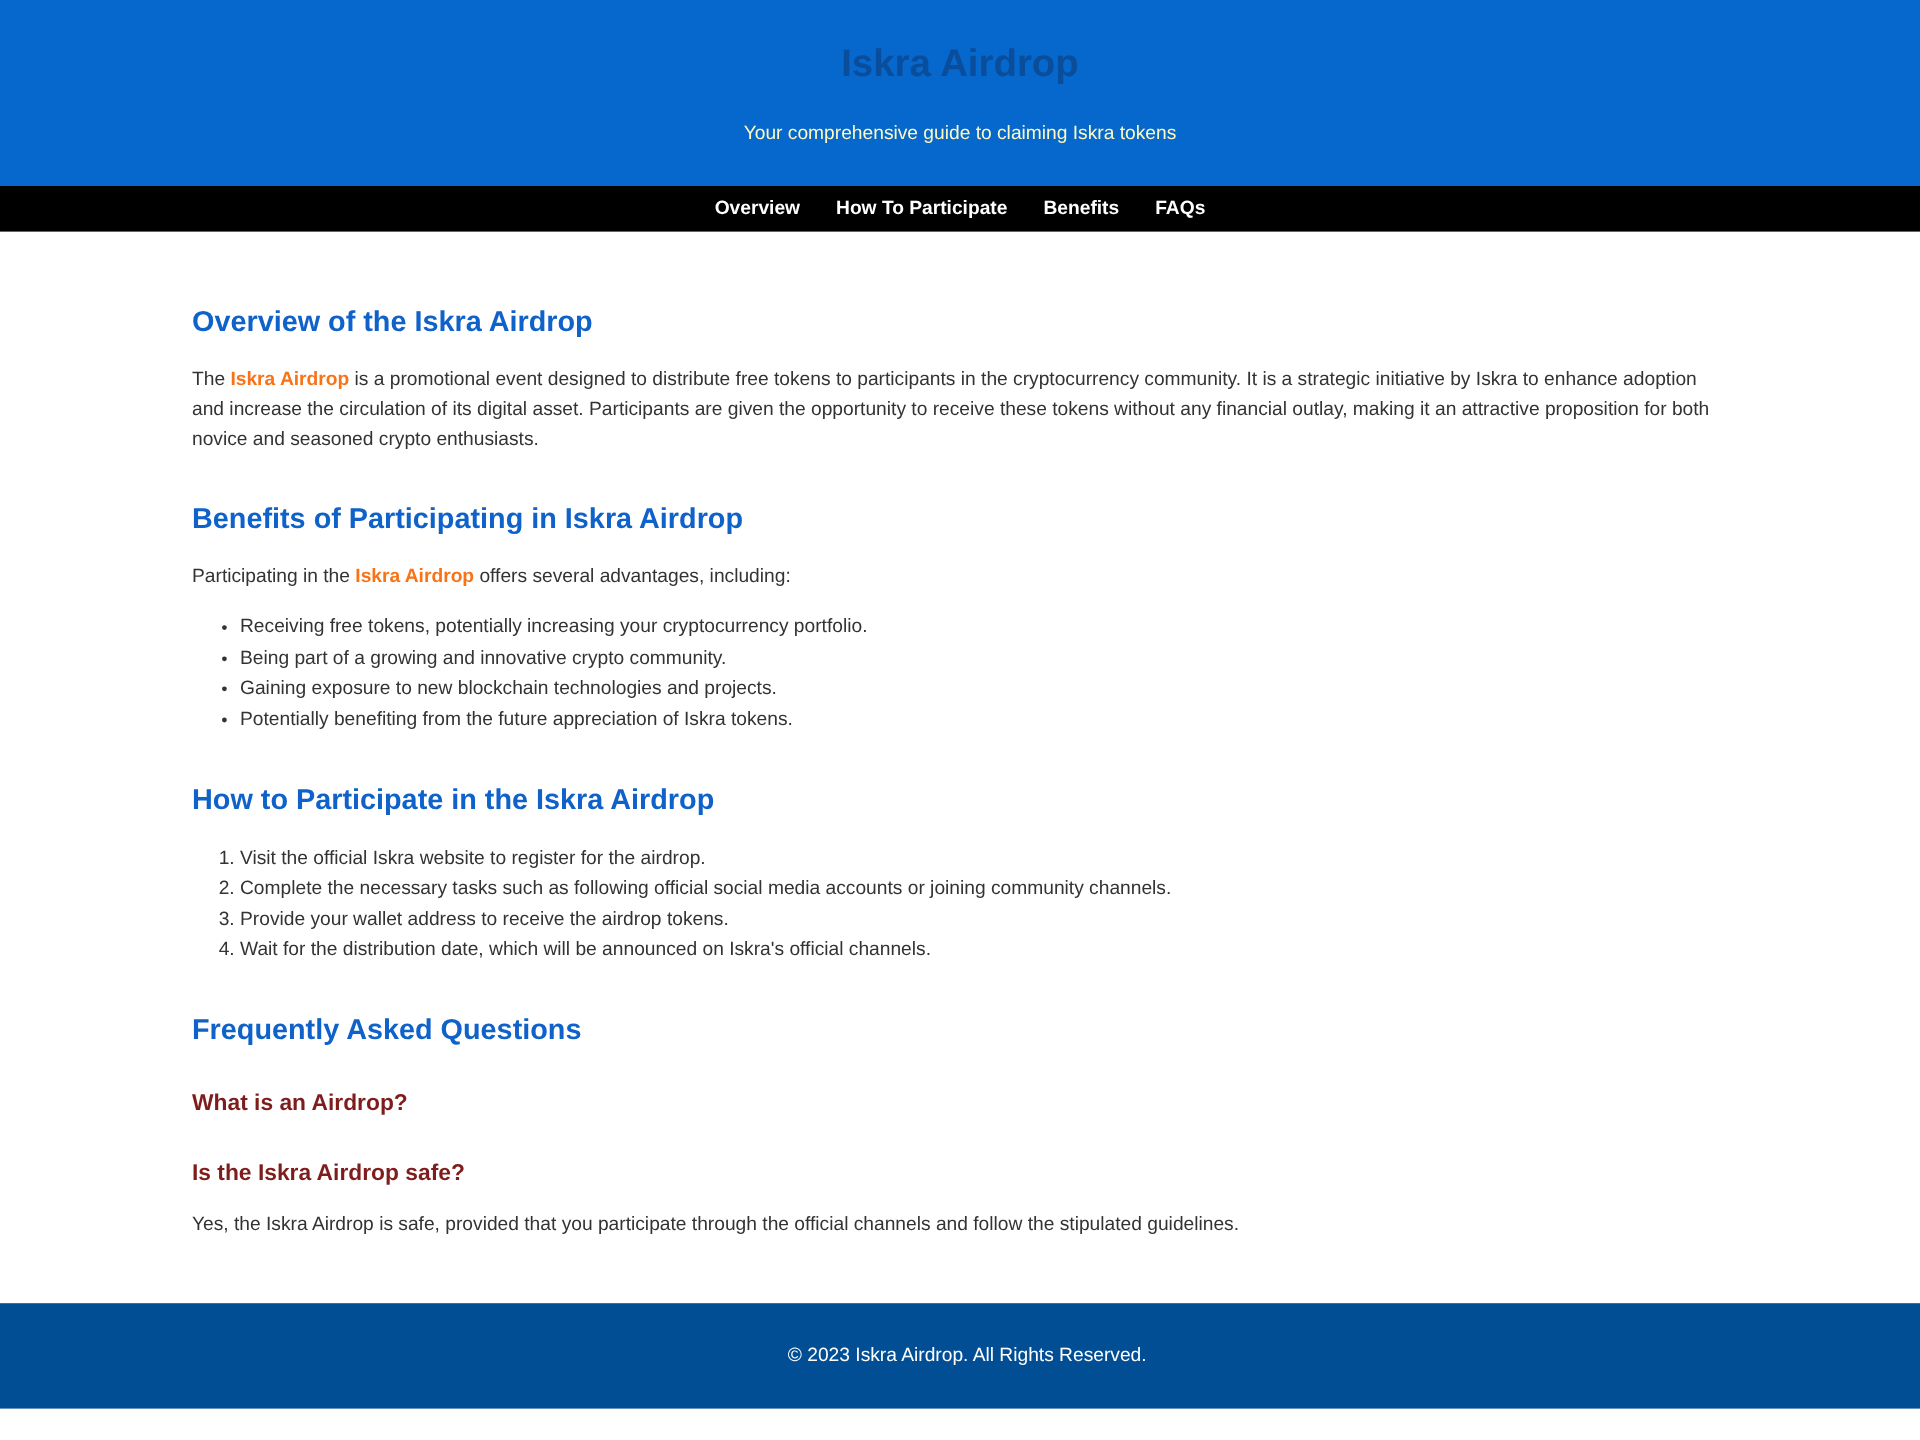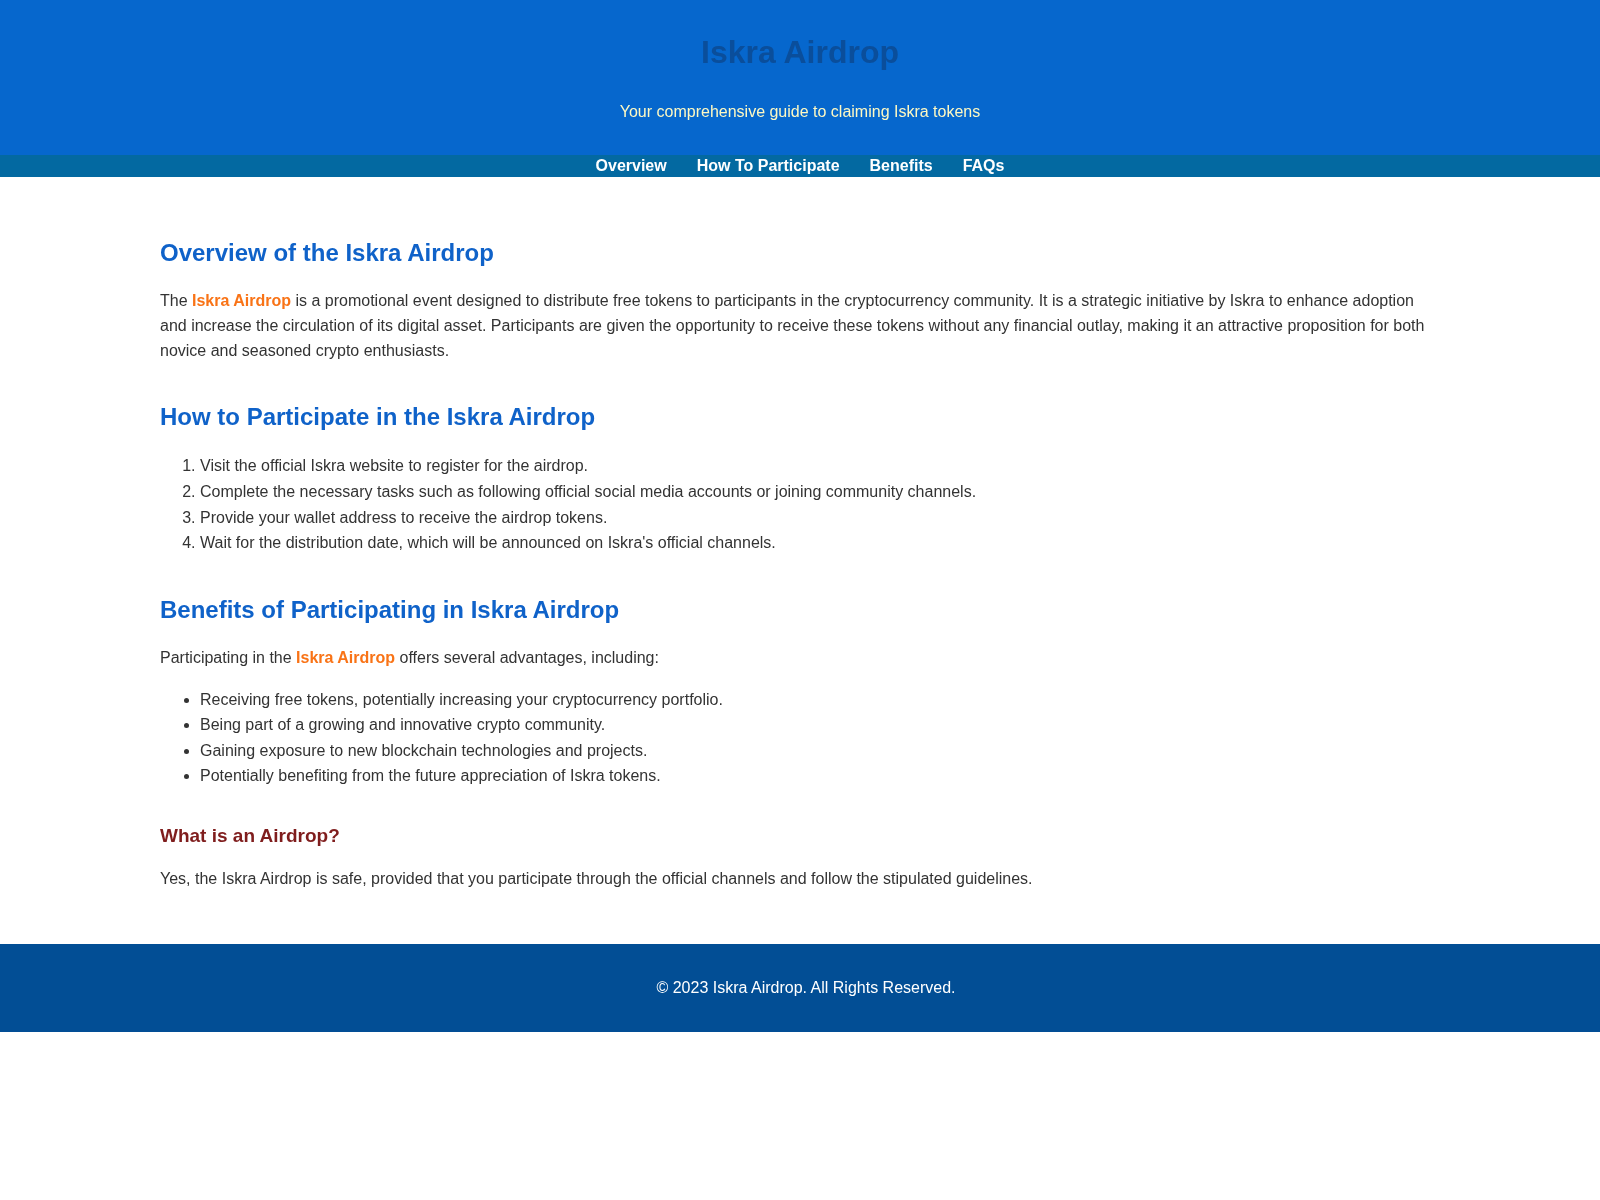--- a/index.html
+++ b/index.html
@@ -29,22 +29,22 @@
     color: #0A4E9B;
   }
   .site-header .subtitle {
     margin: 0;
     font-size: 16px;
     color: #fef9c3;
   }
 
   
   .main-nav {
-    background: #0369a1;
-    height: 22px;
+    background: #000000;
+    height: 38px;
     display: flex;
     justify-content: center;
     align-items: center;
     gap: 30px;
   }
   .main-nav a {
     color: #ffffff;
     font-weight: bold;
     font-size: 16px;
     text-decoration: none;
@@ -111,44 +111,46 @@
 </nav>
 
 <main>
 
   <section>
     <h2>Overview of the Iskra Airdrop</h2>
     <p><span>The </span><span class="highlight">Iskra Airdrop</span><span> is a promotional event designed to distribute free tokens to participants in the cryptocurrency community. It is a strategic initiative by Iskra to enhance adoption and increase the circulation of its digital asset. Participants are given the opportunity to receive these tokens without any financial outlay, making it an attractive proposition for both novice and seasoned crypto enthusiasts.</span></p>
   </section>
 
   <section>
-    <h2>How to Participate in the Iskra Airdrop</h2>
-    <ol>
-      <li>Visit the official Iskra website to register for the airdrop.</li>
-      <li>Complete the necessary tasks such as following official social media accounts or joining community channels.</li>
-      <li>Provide your wallet address to receive the airdrop tokens.</li>
-      <li>Wait for the distribution date, which will be announced on Iskra's official channels.</li>
-    </ol>
-  </section>
-
-  <section>
     <h2>Benefits of Participating in Iskra Airdrop</h2>
     <p><span>Participating in the </span><span class="highlight">Iskra Airdrop</span><span> offers several advantages, including:</span></p>
     <ul>
       <li>Receiving free tokens, potentially increasing your cryptocurrency portfolio.</li>
       <li>Being part of a growing and innovative crypto community.</li>
       <li>Gaining exposure to new blockchain technologies and projects.</li>
       <li>Potentially benefiting from the future appreciation of Iskra tokens.</li>
     </ul>
   </section>
 
   <section>
+    <h2>How to Participate in the Iskra Airdrop</h2>
+    <ol>
+      <li>Visit the official Iskra website to register for the airdrop.</li>
+      <li>Complete the necessary tasks such as following official social media accounts or joining community channels.</li>
+      <li>Provide your wallet address to receive the airdrop tokens.</li>
+      <li>Wait for the distribution date, which will be announced on Iskra's official channels.</li>
+    </ol>
+  </section>
+
+  <section>
+    <h2>Frequently Asked Questions</h2>
 
     <h3>What is an Airdrop?</h3>
 
+    <h3>Is the Iskra Airdrop safe?</h3>
     <p>Yes, the Iskra Airdrop is safe, provided that you participate through the official channels and follow the stipulated guidelines.</p>
   </section>
 
 </main>
 
 <footer class="site-footer">
   <p>© 2023 Iskra Airdrop. All Rights Reserved.</p>
 </footer>
 
 </body></html>

